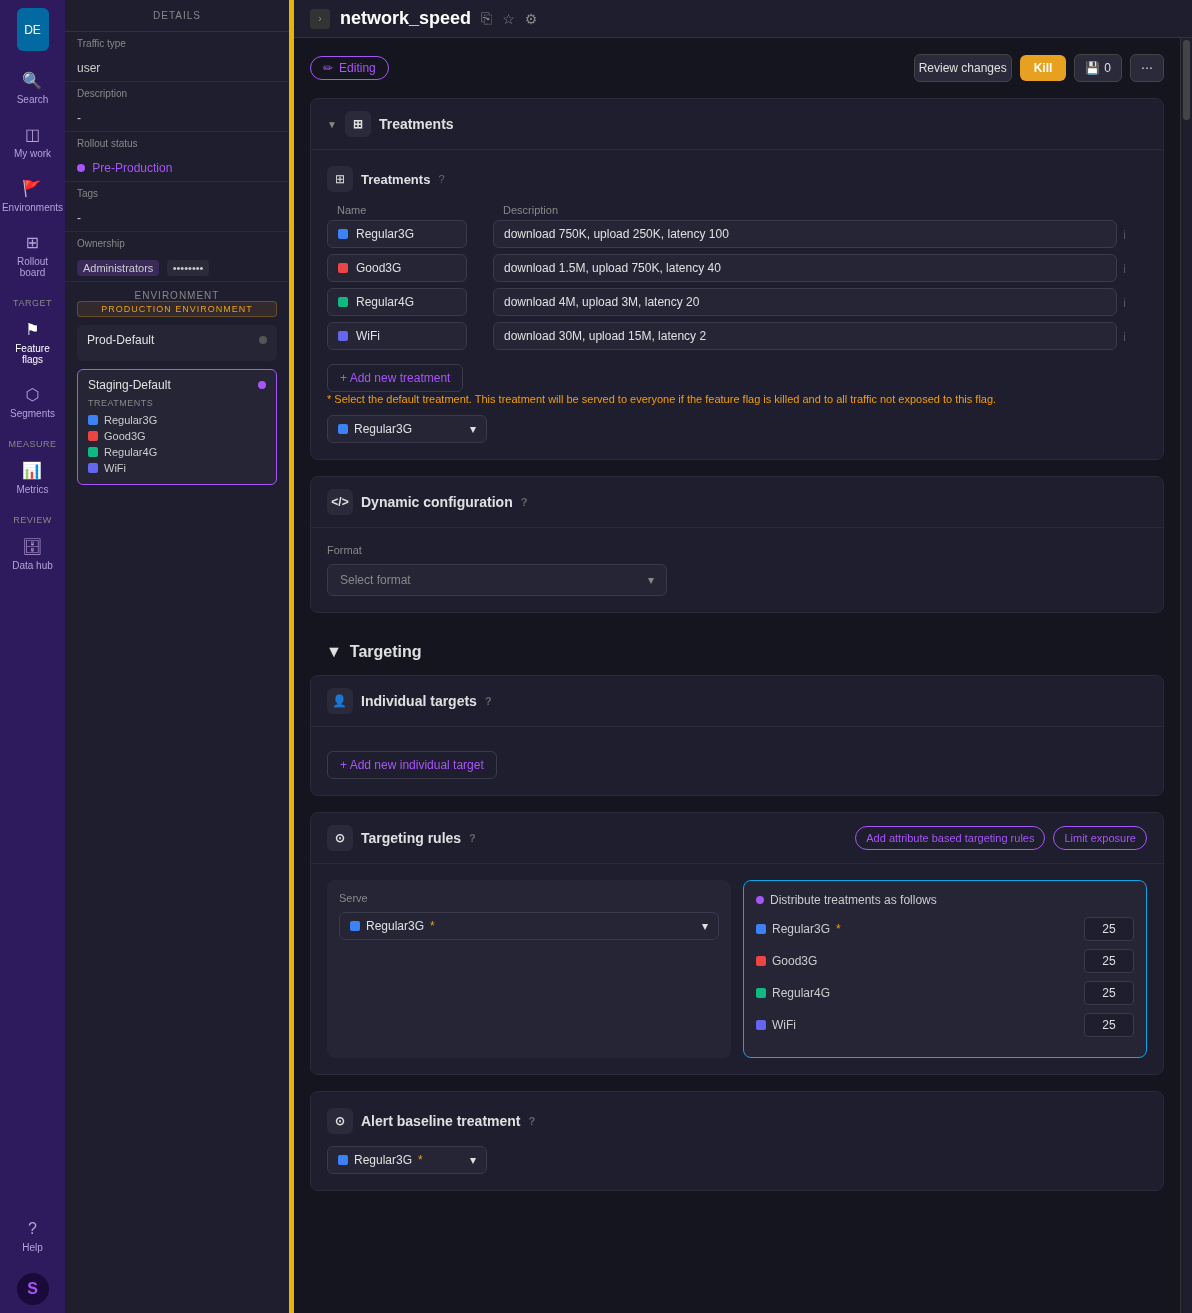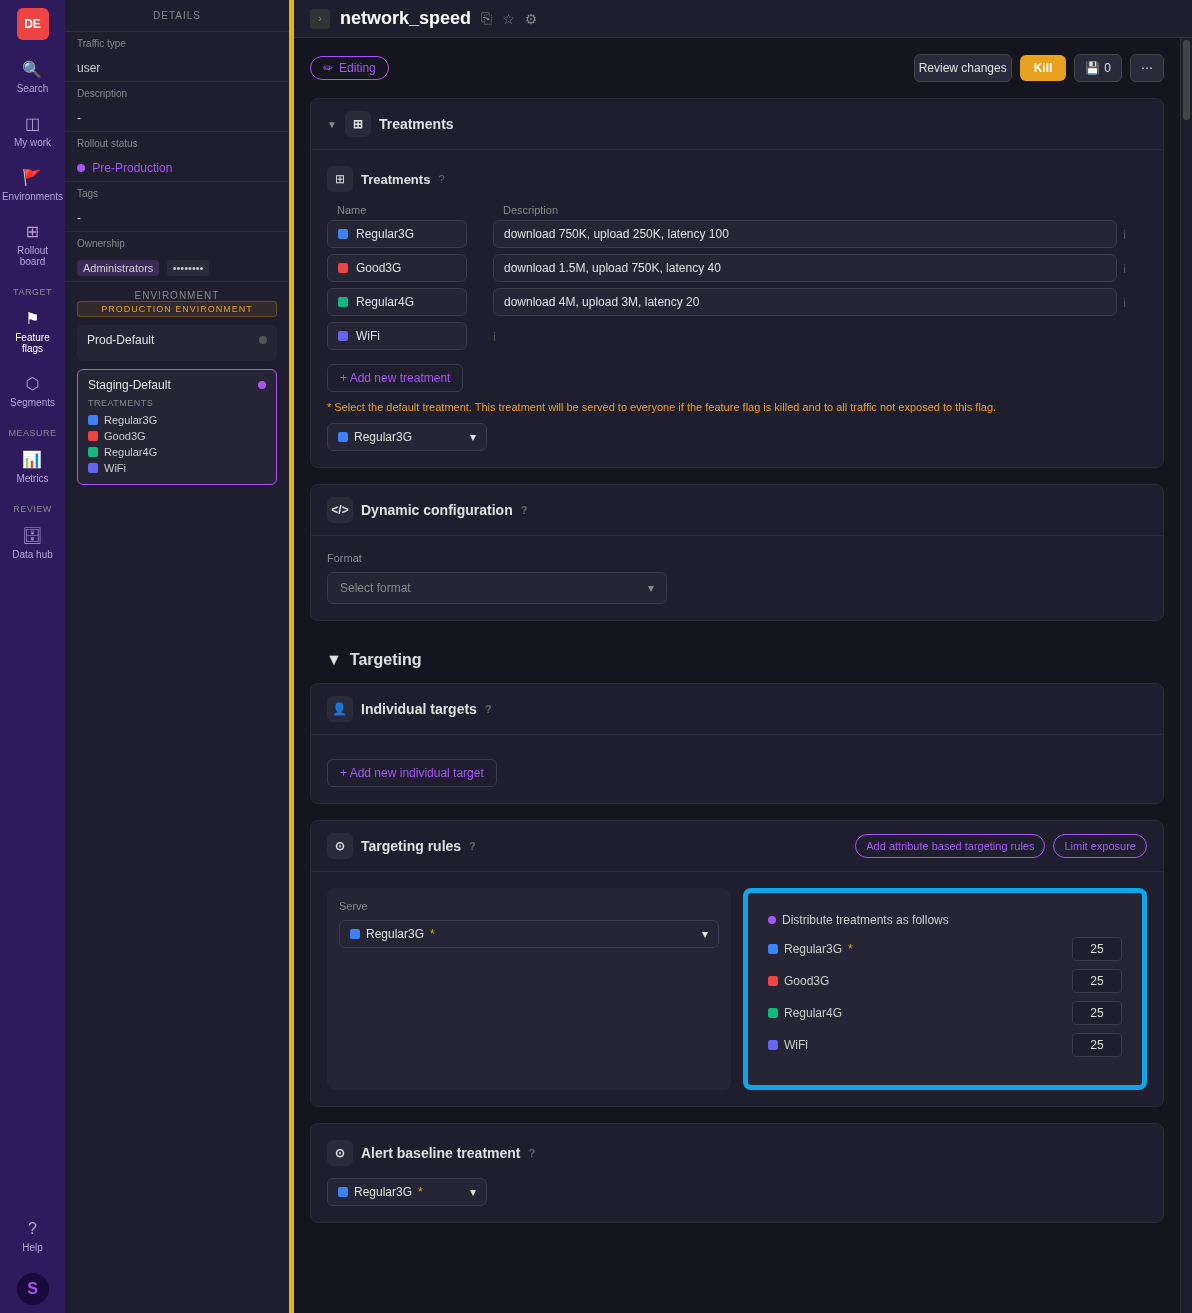--- a/index.html
+++ b/index.html
@@ -9,25 +9,25 @@
     .sidebar {
       width: 65px;
       background: #2d1b5e;
       display: flex;
       flex-direction: column;
       align-items: center;
       padding: 8px 0;
       flex-shrink: 0;
     }
     .sidebar-avatar {
-      width: 32px; height: 32px;
-      background: #ef4444;
+      width: 32px; height: 43px;
+      background: #0369a1;
       border-radius: 6px;
       display: flex; align-items: center; justify-content: center;
-      font-weight: bold; font-size: 12px; color: white;
+      font-weight: normal; font-size: 12px; color: white;
       margin-bottom: 12px;
     }
     .sidebar-item {
       display: flex; flex-direction: column; align-items: center;
       padding: 8px 4px; cursor: pointer; border-radius: 6px;
       width: 56px; margin-bottom: 4px; color: #b8a0d8;
       text-align: center; font-size: 10px; gap: 4px;
     }
     .sidebar-item.active { color: white; }
     .sidebar-item .icon { font-size: 16px; }
@@ -163,21 +163,21 @@
 
     .add-btn {
       display: inline-flex; align-items: center; gap: 6px;
       background: transparent; border: 1px solid #3a3a4a;
       border-radius: 6px; padding: 6px 12px;
       color: #a855f7; font-size: 12px; cursor: pointer;
       margin-top: 8px;
     }
 
     .default-note {
-      font-size: 11px; color: #888; margin: 8px 0 8px;
+      font-size: 11px; color: #888; margin: 0 0 8px;
       line-height: 1.4;
     }
     .default-note span { color: #f59e0b; }
 
     .select-dropdown {
       background: #252535; border: 1px solid #3a3a4a;
       border-radius: 6px; padding: 6px 10px;
       color: #e0e0e0; font-size: 12px;
       display: flex; align-items: center; justify-content: space-between;
       cursor: pointer; width: 160px;
@@ -212,22 +212,22 @@
 
     .targeting-grid {
       display: grid; grid-template-columns: 1fr 1fr;
       gap: 12px; padding: 16px;
     }
     .serve-panel {
       background: #252535; border-radius: 8px; padding: 12px;
     }
     .serve-label { font-size: 11px; color: #888; margin-bottom: 8px; }
     .distribute-panel {
-      background: #252535; border-radius: 8px; padding: 20px;
-      border: 5px solid #0ea5e9;
+      background: #252535; border-radius: 8px; padding: 12px;
+      border: 1px solid #0ea5e9;
     }
     .distribute-header {
       display: flex; align-items: center; gap: 6px;
       font-size: 12px; color: #ccc; margin-bottom: 10px;
     }
     .distribute-dot { width: 8px; height: 8px; border-radius: 50%; background: #a855f7; }
     .distribute-row {
       display: flex; align-items: center; justify-content: space-between;
       margin-bottom: 8px;
     }
@@ -445,20 +445,21 @@
       <span>Regular4G</span>
     </div>
     <div class="treatment-desc-field">download 4M, upload 3M, latency 20</div>
     <span class="info-icon">ℹ</span>
   </div>
               <div style="display: grid; grid-template-columns: 160px 1fr 24px; gap: 6px; margin-bottom: 6px; align-items: center;">
     <div class="treatment-name-field">
       <div style="width:10px;height:10px;border-radius:2px;background:#6366f1;flex-shrink:0;"></div>
       <span>WiFi</span>
     </div>
+    <div class="treatment-desc-field">download 30M, upload 15M, latency 2</div>
     <span class="info-icon">ℹ</span>
   </div>
             </div>
 
           <button class="add-btn">+ Add new treatment</button>
 
           <div class="default-note">
             <span style="color:#f59e0b;">* </span><span>Select the default treatment. This treatment will be served to everyone if the feature flag is killed and to all traffic not exposed to this flag.</span>
           </div>
 

